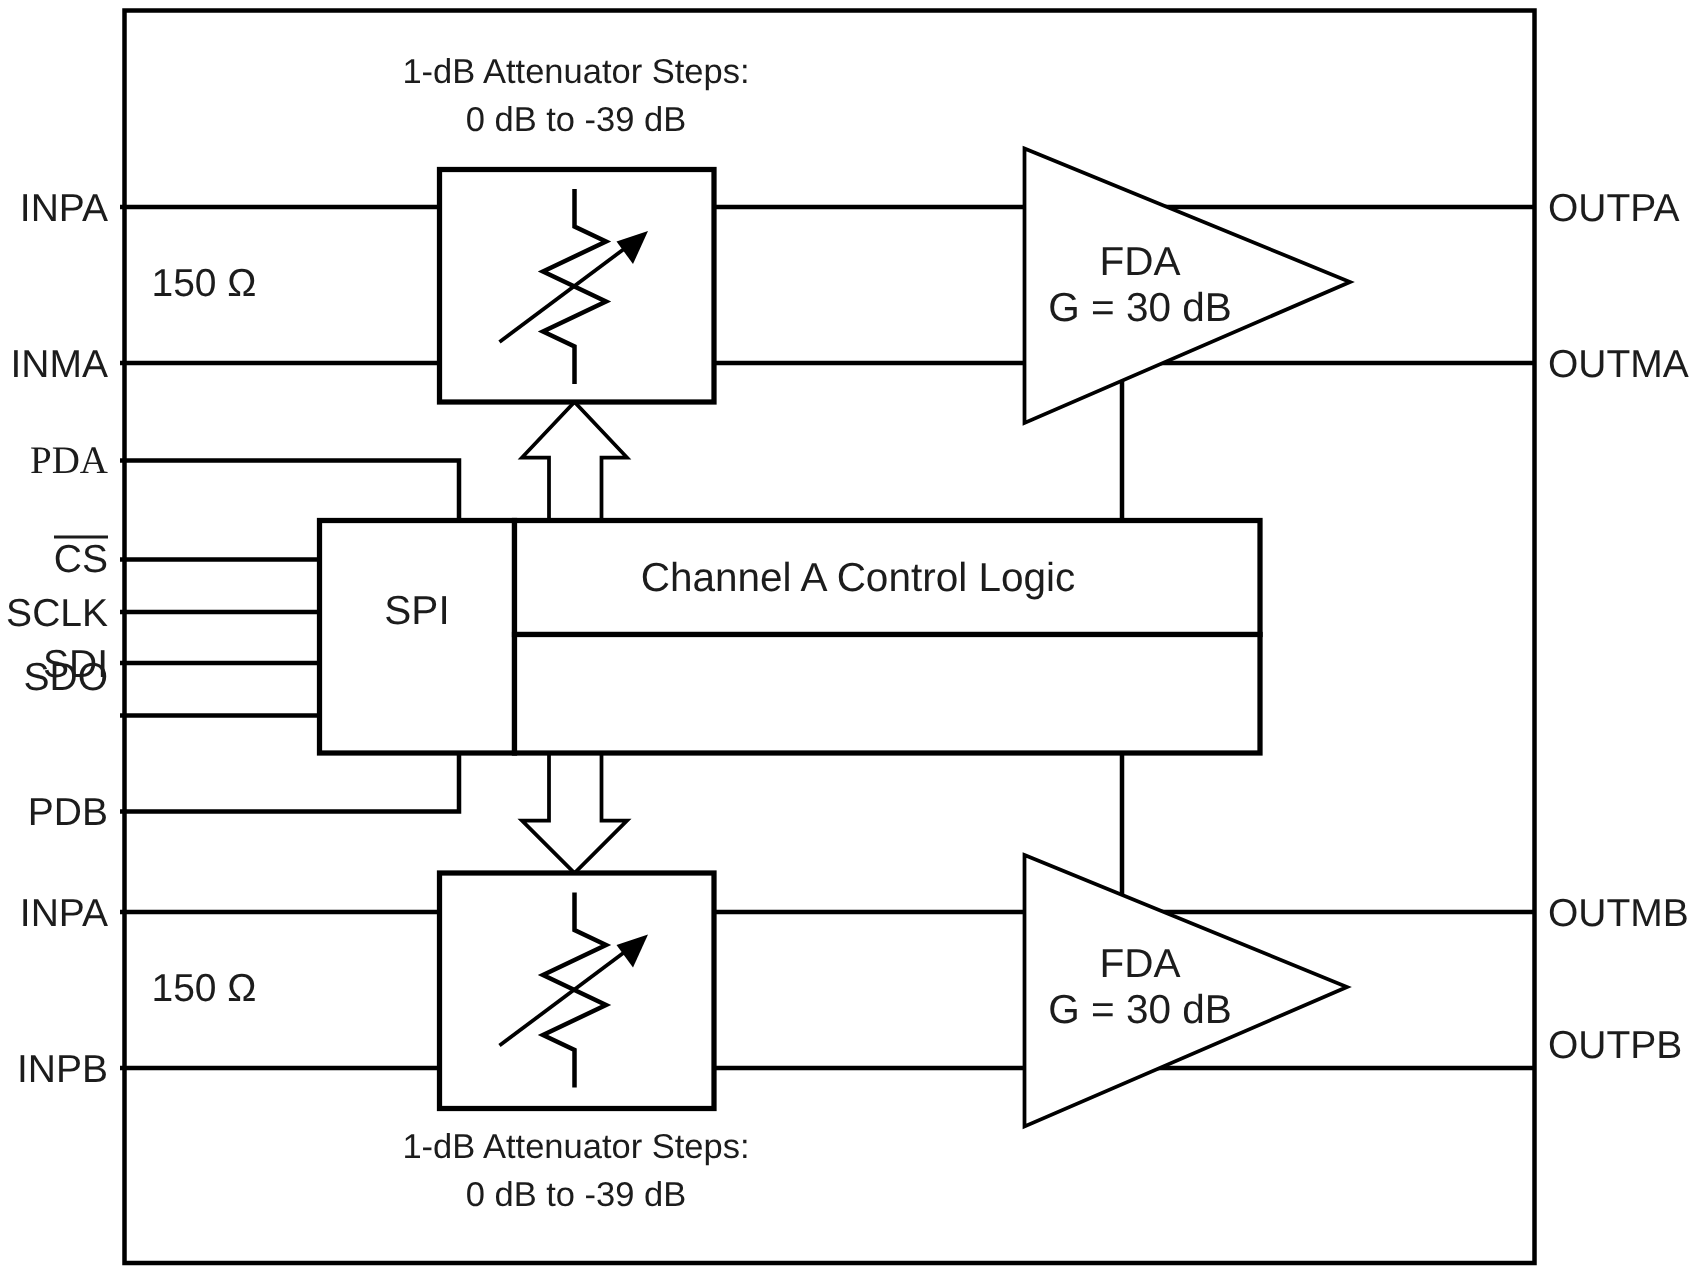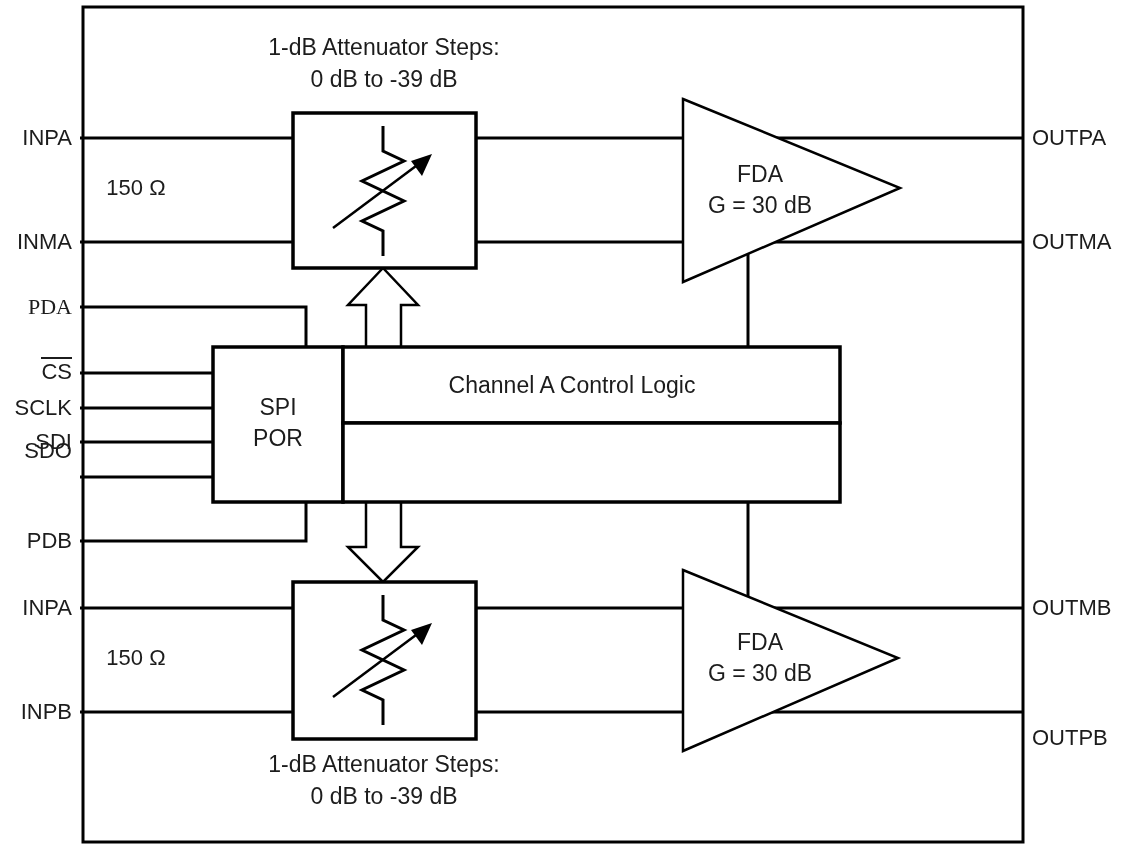--- a/index.html
+++ b/index.html
@@ -7,28 +7,28 @@
     position:relative;
     width:1131px;height:850px;
     background:#ffffff;
     font-family:"Liberation Sans", sans-serif;
     color:#1c1c1c;
     overflow:hidden;
   }
   .stage svg{position:absolute;left:0;top:0;}
   .lbl{
     position:absolute;
-    font-size:22px;
+    font-size:26px;
     line-height:28px;
     white-space:nowrap;
     color:#1c1c1c;
   }
   .left-pin{left:0;width:72px;text-align:right;}
   .right-pin{left:1032px;text-align:center;}
-  .center-block{text-align:center;font-size:23px;line-height:31px;}
+  .center-block{text-align:center;font-size:27px;line-height:31px;}
   .title-block{font-size:23px;line-height:31.5px;}
   .ohm{left:76px;width:120px;text-align:center;}
   .overline-text{display:inline-block;border-top:2.5px solid #1c1c1c;padding-top:1px;line-height:24px;}
 </style>
 </head>
 <body>
 
 <div class="stage">
 
   <svg width="1131" height="850" viewBox="0 0 1131 850">
@@ -104,34 +104,33 @@
   <div class="lbl left-pin" style="top:394px;">SCLK</div>
   <div class="lbl left-pin" style="top:428px;">SDI</div>
   <div class="lbl left-pin" style="top:437px;">SDO</div>
   <div class="lbl left-pin" style="top:527px;">PDB</div>
   <div class="lbl left-pin" style="top:594px;">INPA</div>
   <div class="lbl left-pin" style="top:698px;">INPB</div>
 
   <div class="lbl right-pin" style="top:124px;">OUTPA</div>
   <div class="lbl right-pin" style="top:228px;">OUTMA</div>
   <div class="lbl right-pin" style="top:594px;">OUTMB</div>
-  <div class="lbl right-pin" style="top:724px;">OUTPB</div>
+  <div class="lbl right-pin" style="top:682px;">OUTPB</div>
 
   <div class="lbl ohm" style="top:174px;">150 Ω</div>
   <div class="lbl ohm" style="top:644px;">150 Ω</div>
 
   <div class="lbl center-block" style="left:650px;top:159px;width:220px;">
     <div>FDA</div>
     <div>G = 30 dB</div>
   </div>
   <div class="lbl center-block" style="left:650px;top:627px;width:220px;">
     <div>FDA</div>
     <div>G = 30 dB</div>
   </div>
 
   <div class="lbl center-block" style="left:198px;top:392px;width:160px;">
     <div>SPI</div>
-    <div>POR</div>
   </div>
 
   <div class="lbl center-block" style="left:343px;top:370px;width:458px;">Channel A Control Logic</div>
 
 </div>
 
 </body></html>

